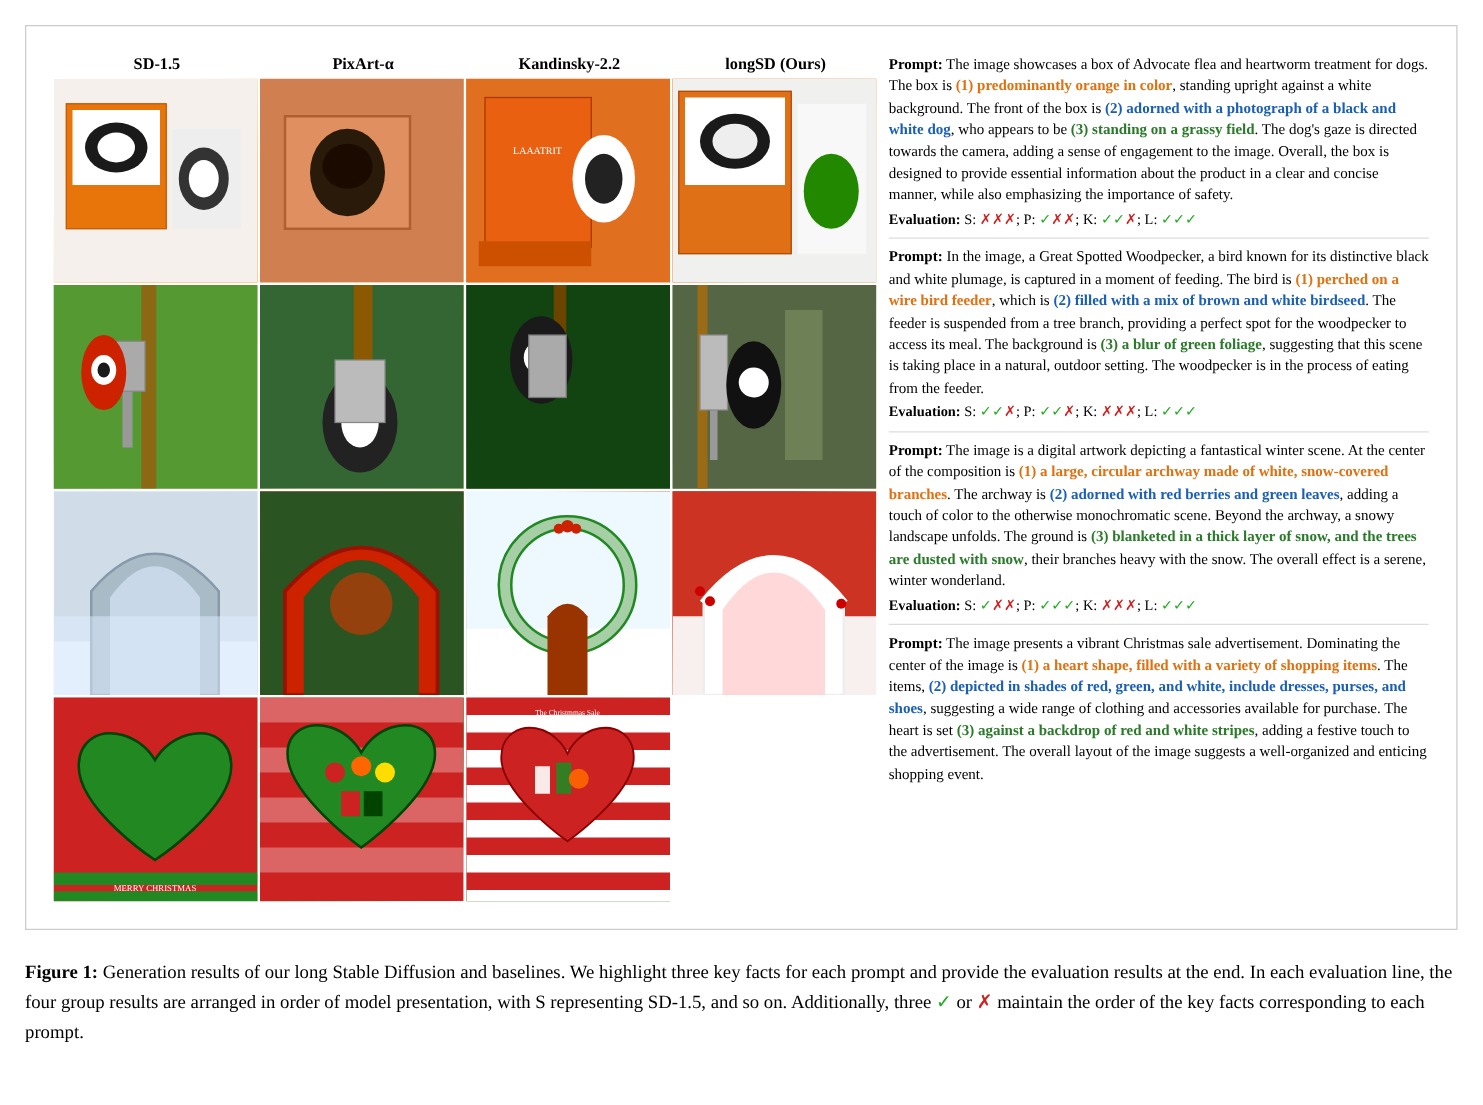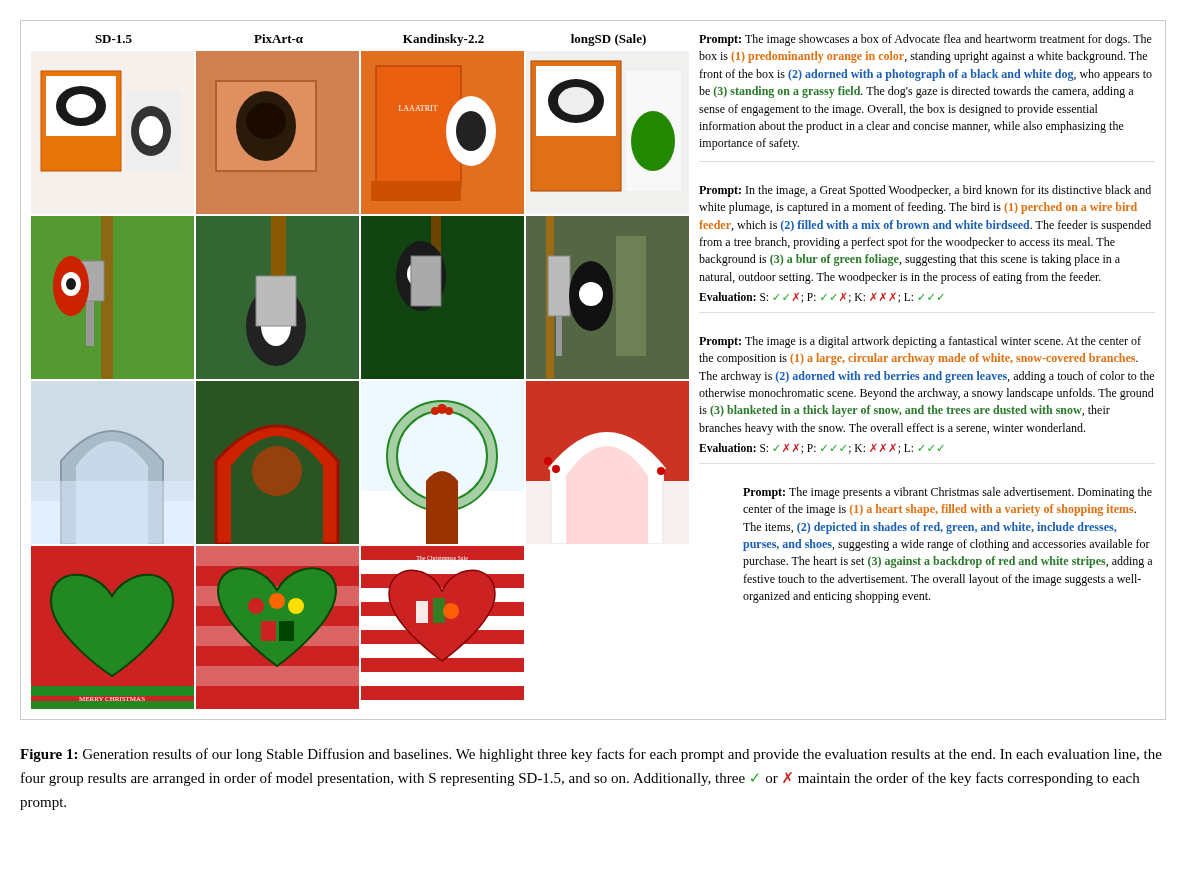--- a/index.html
+++ b/index.html
@@ -15,21 +15,21 @@
     .main-container {
       display: flex;
       flex-direction: column;
       gap: 10px;
     }
     .figure-area {
       display: flex;
       flex-direction: row;
       gap: 8px;
       border: 1px solid #ccc;
-      padding: 10px;
+      padding: 22px;
       background: #fff;
     }
     .image-grid-section {
       display: flex;
       flex-direction: column;
       gap: 0;
       flex: 0 0 auto;
     }
     .column-headers {
       display: flex;
@@ -79,31 +79,30 @@
     
     .r4c1 { background: linear-gradient(135deg, #cc2222 40%, #22aa22 80%); text-align: right; }
     .r4c2 { background: linear-gradient(135deg, #228822 30%, #cc2222 70%); }
     .r4c3 { background: linear-gradient(135deg, #cc2222 30%, #228822 60%, #ffffff 90%); }
     .r4c4 { background: linear-gradient(135deg, #cc2222 30%, #228822 60%); }
 
     .prompt-panel {
       flex: 1;
       display: flex;
       flex-direction: column;
-      gap: 20px;
+      gap: 6px;
       font-size: 12px;
       line-height: 1.45;
     }
     .prompt-block {
       border-bottom: 1px solid #ddd;
       padding-bottom: 6px;
     }
     .prompt-block:last-child {
       border-bottom: none;
-      margin-left: 44px;
     }
     .prompt-text {
       color: #000;
       margin-bottom: 2px;
     }
     .bold { font-weight: bold; }
     .orange { color: #e07010; font-weight: bold; }
     .blue { color: #1a5fb4; font-weight: bold; }
     .green-text { color: #2a7a2a; font-weight: bold; }
     .eval-line {
@@ -130,21 +129,21 @@
 
 <div class="main-container">
   <div class="figure-area">
 
     <div class="image-grid-section">
 
       <div class="column-headers">
         <div class="col-header">SD-1.5</div>
         <div class="col-header">PixArt-α</div>
         <div class="col-header">Kandinsky-2.2</div>
-        <div class="col-header">longSD (Sale)</div>
+        <div class="col-header">longSD (Ours)</div>
       </div>
 
       <div class="image-rows">
 
         <div class="image-row">
           <div class="img-cell r1c1">
             <svg width="163" height="163" viewBox="0 0 163 163" xmlns="http://www.w3.org/2000/svg">
               <rect width="163" height="163" fill="#f5f0ec"></rect>
               <rect x="10" y="20" width="80" height="100" fill="#e8750a" stroke="#c05500" stroke-width="1"></rect>
               <rect x="15" y="25" width="70" height="60" fill="#ffffff"></rect>
@@ -333,20 +332,27 @@
       </div>
     </div>
 
     <div class="prompt-panel">
 
       <div class="prompt-block">
         <div class="prompt-text">
           <span class="bold">Prompt:</span>
           The image showcases a box of Advocate flea and heartworm treatment for dogs. The box is <span class="orange">(1) predominantly orange in color</span>, standing upright against a white background. The front of the box is <span class="blue">(2) adorned with a photograph of a black and white dog</span>, who appears to be <span class="green-text">(3) standing on a grassy field</span>. The dog's gaze is directed towards the camera, adding a sense of engagement to the image. Overall, the box is designed to provide essential information about the product in a clear and concise manner, while also emphasizing the importance of safety.
         </div>
+        <div class="eval-line">
+          <span class="bold">Evaluation:</span>
+          S: <span class="cross">✗</span><span class="cross">✗</span><span class="cross">✗</span>;
+          P: <span class="check">✓</span><span class="cross">✗</span><span class="cross">✗</span>;
+          K: <span class="check">✓</span><span class="check">✓</span><span class="cross">✗</span>;
+          L: <span class="check">✓</span><span class="check">✓</span><span class="check">✓</span>
+        </div>
       </div>
 
       <div class="prompt-block">
         <div class="prompt-text">
           <span class="bold">Prompt:</span>
           In the image, a Great Spotted Woodpecker, a bird known for its distinctive black and white plumage, is captured in a moment of feeding. The bird is <span class="orange">(1) perched on a wire bird feeder</span>, which is <span class="blue">(2) filled with a mix of brown and white birdseed</span>. The feeder is suspended from a tree branch, providing a perfect spot for the woodpecker to access its meal. The background is <span class="green-text">(3) a blur of green foliage</span>, suggesting that this scene is taking place in a natural, outdoor setting. The woodpecker is in the process of eating from the feeder.
         </div>
         <div class="eval-line">
           <span class="bold">Evaluation:</span>
           S: <span class="check">✓</span><span class="check">✓</span><span class="cross">✗</span>;

